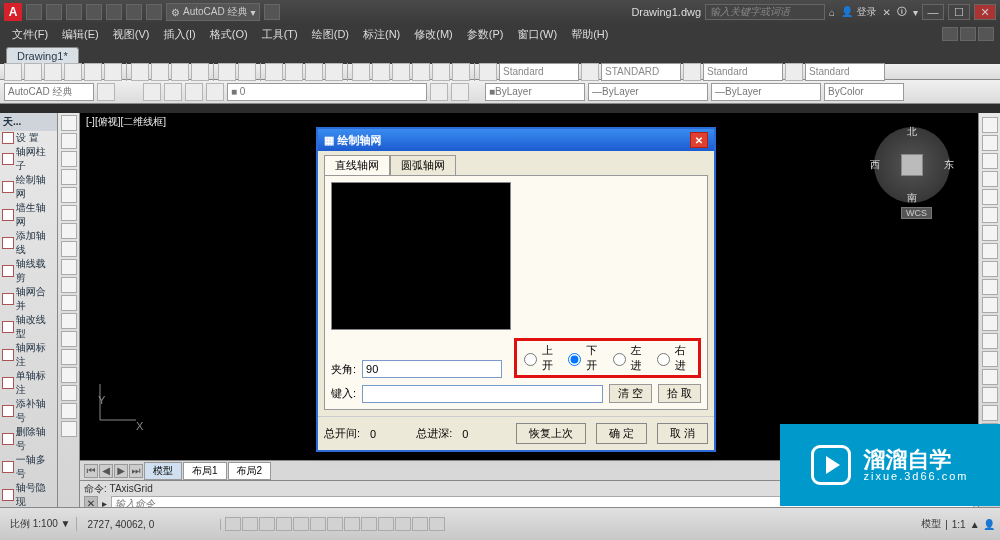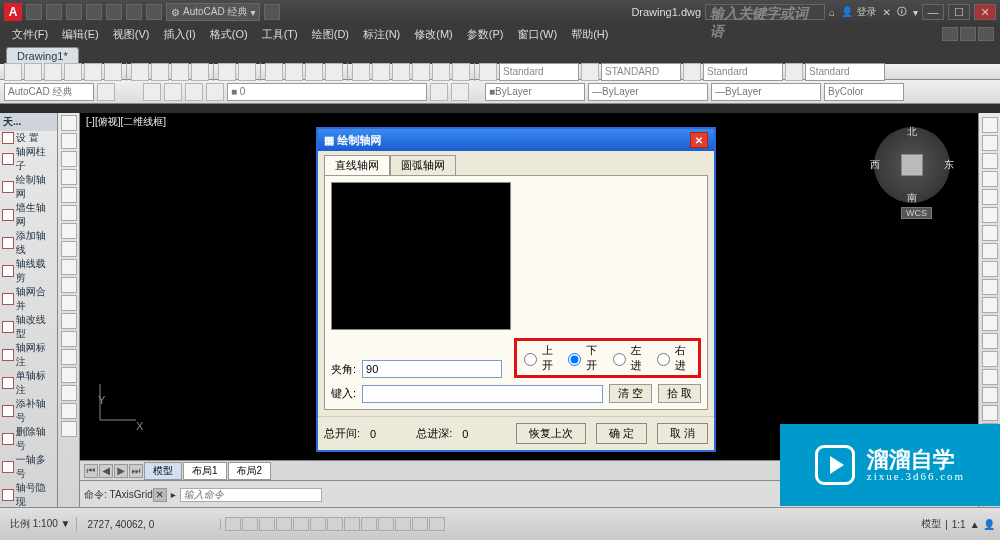--- a/index.html
+++ b/index.html
@@ -19,21 +19,21 @@
     background: linear-gradient(#4a4a4a, #3a3a3a);
     display: flex;
     align-items: center;
     padding: 0 4px;
     gap: 4px;
   }
   .app-icon { width:18px; height:18px; background:#d6202a; color:#fff; font-weight:bold; display:flex;align-items:center;justify-content:center; font-size:12px;}
   .titlebar .tb-icon { width:16px;height:16px;background:#555;border:1px solid #666;display:inline-block;}
   .titlebar .workspace { background:#555;color:#ccc;padding:1px 4px;border:1px solid #666;display:flex;align-items:center;gap:3px;font-size:10px;}
   .titlebar .center-title { flex:1; text-align:right; color:#ddd; font-size:11px;}
-  .titlebar .search { width:120px;height:16px;background:#444;border:1px solid #666;color:#888;padding:0 4px;font-size:14px;font-style:italic;font-weight:bold;}
+  .titlebar .search { width:120px;height:16px;background:#444;border:1px solid #666;color:#888;padding:0 4px;font-size:10px;font-style:italic;}
   .titlebar .right-cluster { display:flex;align-items:center;gap:6px;color:#ccc;font-size:10px;}
   .titlebar .right-cluster span { display:inline-block;}
   .titlebar .winbtn { width:22px;height:16px;background:#444;border:1px solid #666;display:flex;align-items:center;justify-content:center;color:#ccc;}
   .titlebar .winbtn.close { background:#a33;}
   .menubar { height:20px; background:#3a3a3a; color:#ddd; display:flex; align-items:center; padding:0 6px; gap:2px;font-size:11px;}
   .menubar span { padding:2px 6px;}
   .menubar .right-min { margin-left:auto; display:flex; gap:2px;}
   .menubar .right-min div{width:16px;height:14px;background:#555;border:1px solid #666;}
   .file-tabbar { height:20px; background:#3a3a3a; display:flex; align-items:flex-end; padding:0 6px;}
   .file-tab { background:#d8e0e6;color:#2a3a4a;padding:2px 10px;border-radius:3px 3px 0 0;border:1px solid #888;border-bottom:none;font-size:11px;}
@@ -62,21 +62,21 @@
   .compass .w{position:absolute;left:-4px;top:50%;transform:translateY(-50%);} 
   .wcs-badge{position:absolute;top:94px;right:46px;background:#555;color:#ccc;padding:0 4px;font-size:9px;border:1px solid #777;}
   .ucs-icon{position:absolute;bottom:30px;left:12px;color:#888;font-size:11px;}
   .ucs-icon .y{position:absolute;bottom:24px;left:6px;}
   .ucs-icon .x{position:absolute;bottom:-2px;left:44px;}
   .ucs-icon svg{stroke:#888;}
   .model-tabs{height:20px;background:#d8d8d8;border-top:1px solid #888;display:flex;align-items:center;padding:0 4px;gap:1px;font-size:10px;}
   .model-tabs .nav{width:14px;height:14px;background:#ccc;border:1px solid #999;display:flex;align-items:center;justify-content:center;color:#555;}
   .model-tabs .tab{background:#fff;border:1px solid #999;padding:1px 8px;}
   .model-tabs .tab.active{background:#d0e0f0;}
-  .cmd-area{height:28px;background:#ddd;border-top:1px solid #888;display:flex;flex-direction:row;padding:1px 4px;font-size:10px;color:#333;}
+  .cmd-area{height:28px;background:#ddd;border-top:1px solid #888;display:flex;flex-direction:column;padding:1px 4px;font-size:10px;color:#333;}
   .cmd-area .line1{display:flex;align-items:center;gap:2px;}
   .cmd-area .line2{display:flex;align-items:center;gap:4px;}
   .cmd-area .line2 .handle{width:14px;height:14px;background:#bbb;border:1px solid #999;display:flex;align-items:center;justify-content:center;}
   .cmd-area input{flex:1;background:#ffffff;border:1px solid #aaa;height:14px;font-size:10px;font-style:italic;color:#888;padding:0 3px;}
   .right-rail{width:22px;background:linear-gradient(#e8e8e8,#d4d4d4);border-left:1px solid #888;display:flex;flex-direction:column;align-items:center;padding:4px 0;gap:2px;}
   .right-rail div{width:16px;height:16px;border:1px solid #aaa;background:#f4f4f4;}
   .status-bar{position:absolute;bottom:0;left:0;right:0;height:33px;background:linear-gradient(#e0e0e0,#c8c8c8);border-top:1px solid #888;display:flex;align-items:center;font-size:10px;color:#333;padding:2px 4px;gap:4px;}
   .status-bar .sgrp{display:flex;gap:1px;}
   .status-bar .sbtn{width:16px;height:14px;background:#d2d2d2;border:1px solid #aaa;}
   .status-bar .txtcell{padding:0 6px;border-right:1px solid #aaa;}
@@ -99,21 +99,21 @@
   .dialog .num-list .list-inner{position:absolute;inset:0;background:#fff;border:1px solid #888;overflow:auto;font-size:10px;padding:1px;color:#000;}
   .dialog .num-list .list-inner div{padding:0 2px;line-height:11px;}
   .dialog .radio-row{border:3px solid #e01010;background:#fdfaf2;display:flex;justify-content:space-around;align-items:center;padding:2px 2px;margin-top:4px;font-size:11px;}
   .dialog .radio-row label{display:flex;align-items:center;gap:2px;}
   .dialog .field-row{display:flex;align-items:center;gap:6px;font-size:11px;margin-top:6px;}
   .dialog .field-row input[type="text"]{height:18px;border:1px solid #7a9acb;padding:0 3px;font-size:11px;}
   .dialog .small-btn{border:1px solid #999;background:#ece9d8;padding:1px 8px;font-size:11px;}
   .dialog .btn-row{display:flex;align-items:center;gap:10px;padding:6px;font-size:11px;border-top:1px solid #ccc;}
   .dialog .btn-row .spacer{flex:1;}
   .dialog .dlg-btn{border:1px solid #888;background:#ece9d8;padding:2px 12px;font-size:11px;}
-  .watermark{position:absolute;right:0;bottom:34px;width:220px;height:82px;background:#0099cc;display:flex;align-items:center;justify-content:center;gap:12px;font-family:Liberation Serif, serif;}
+  .watermark{position:absolute;right:0;bottom:34px;width:220px;height:82px;background:#0099cc;display:flex;align-items:center;justify-content:center;gap:12px;}
   .watermark .play{width:40px;height:40px;border:3px solid #fff;border-radius:9px;display:flex;align-items:center;justify-content:center;}
   .watermark .play::after{content:"";border-left:14px solid #fff;border-top:9px solid transparent;border-bottom:9px solid transparent;margin-left:4px;}
   .watermark .txt{color:#fff;font-size:22px;font-weight:bold;display:flex;flex-direction:column;line-height:1;}
   .watermark .txt small{font-size:11px;letter-spacing:2px;font-weight:normal;}
 </style>
 </head>
 <body>
 
 <div class="titlebar">
   <div class="app-icon">A</div>

